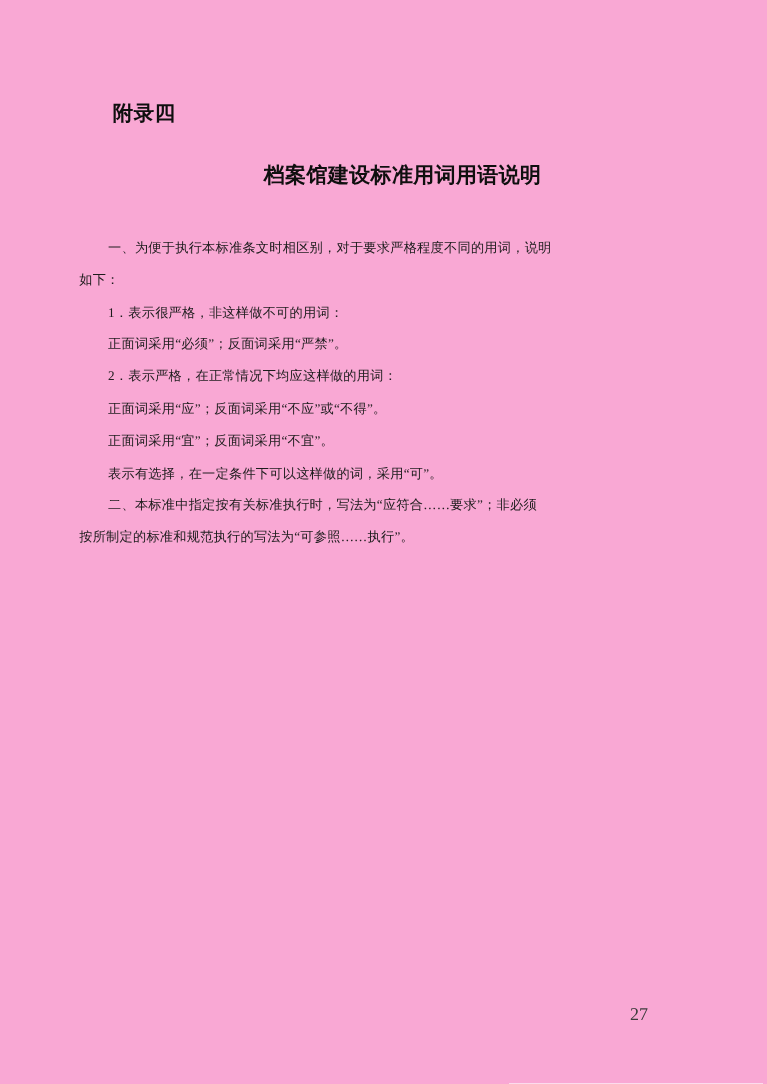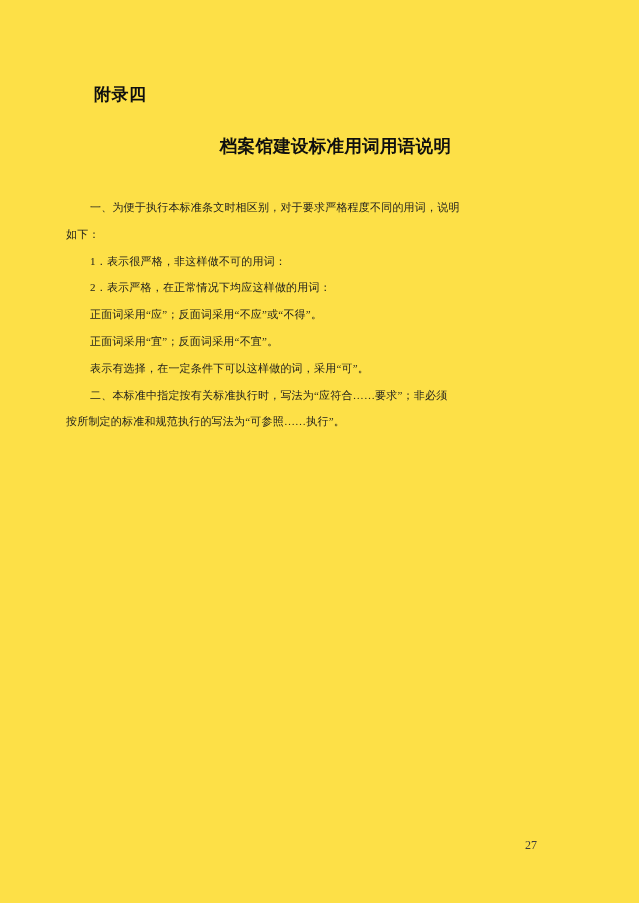--- a/index.html
+++ b/index.html
@@ -4,21 +4,21 @@
 <style>
   html, body {
     margin: 0;
     padding: 0;
     background: #ffffff;
   }
   .page {
     position: relative;
     width: 639px;
     height: 903px;
-    background: #fde047;
+    background: #f9a8d4;
     overflow: hidden;
     font-family: "Liberation Serif", serif;
   }
   .appendix-label {
     position: absolute;
     left: 94px;
     top: 83px;
     font-family: "Liberation Sans", sans-serif;
     font-weight: bold;
     font-size: 17px;
@@ -52,38 +52,39 @@
   .line {
     white-space: nowrap;
   }
   .line.indent {
     padding-left: 24px;
   }
   .page-number {
     position: absolute;
     left: 525px;
     top: 838px;
-    font-size: 12px;
+    font-size: 15px;
     color: #3c3c3c;
     font-family: "Liberation Serif", serif;
   }
 </style>
 </head>
 <body>
 
 <div class="page">
 
   <div class="appendix-label">附录四</div>
 
   <div class="doc-title">档案馆建设标准用词用语说明</div>
 
   <div class="body-text">
     <div class="line indent">一、为便于执行本标准条文时相区别，对于要求严格程度不同的用词，说明</div>
     <div class="line">如下：</div>
     <div class="line indent">1．表示很严格，非这样做不可的用词：</div>
+    <div class="line indent">正面词采用“必须”；反面词采用“严禁”。</div>
     <div class="line indent">2．表示严格，在正常情况下均应这样做的用词：</div>
     <div class="line indent">正面词采用“应”；反面词采用“不应”或“不得”。</div>
     <div class="line indent">正面词采用“宜”；反面词采用“不宜”。</div>
     <div class="line indent">表示有选择，在一定条件下可以这样做的词，采用“可”。</div>
     <div class="line indent">二、本标准中指定按有关标准执行时，写法为“应符合……要求”；非必须</div>
     <div class="line">按所制定的标准和规范执行的写法为“可参照……执行”。</div>
   </div>
 
   <div class="page-number">27</div>
 

